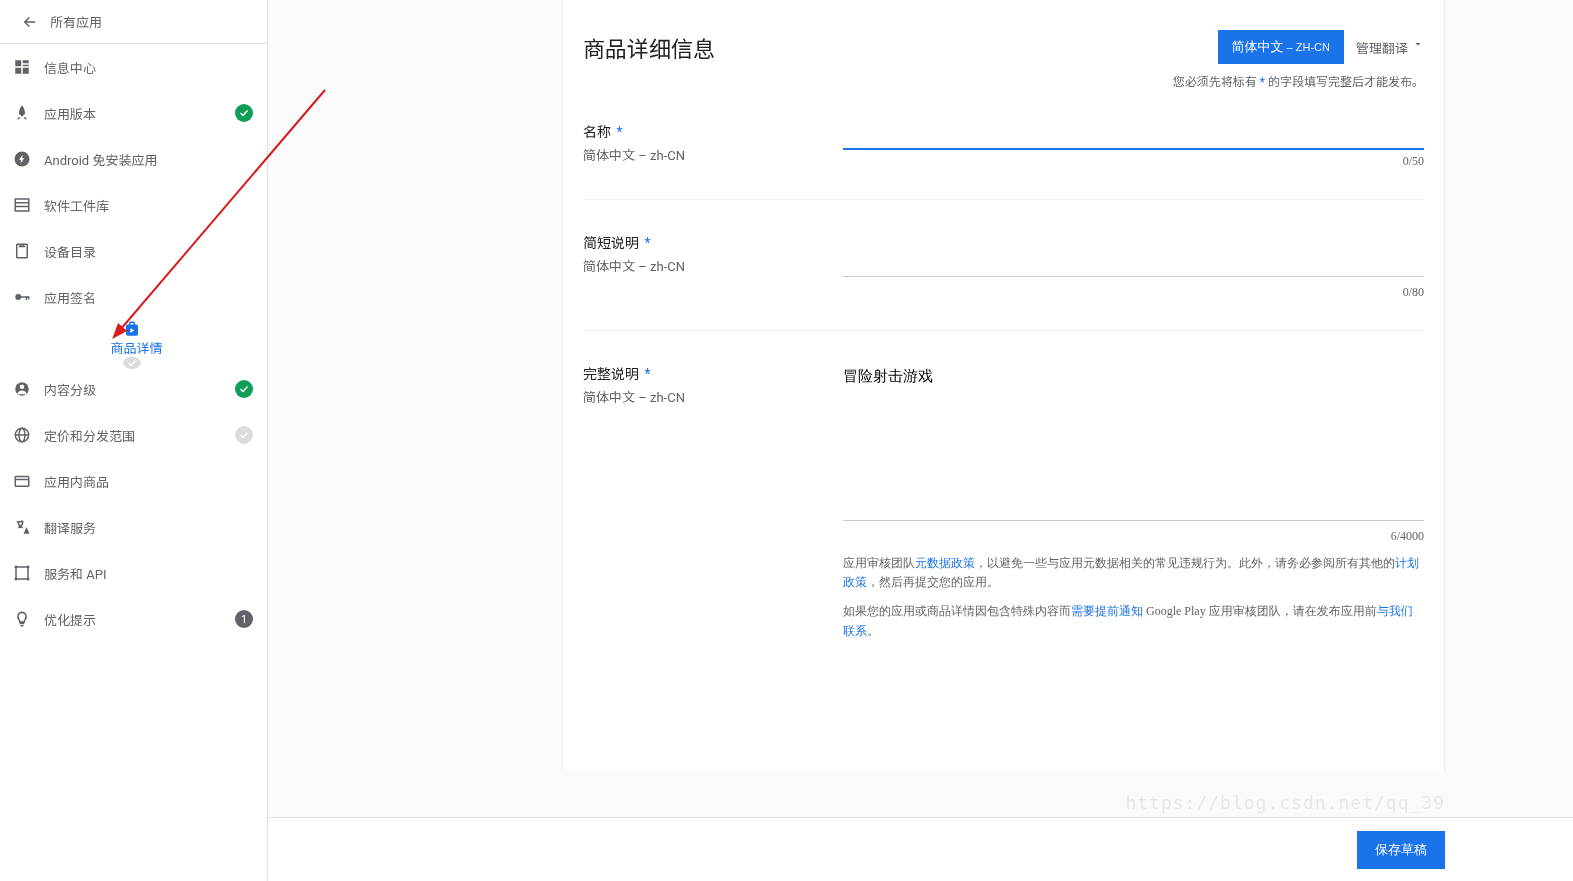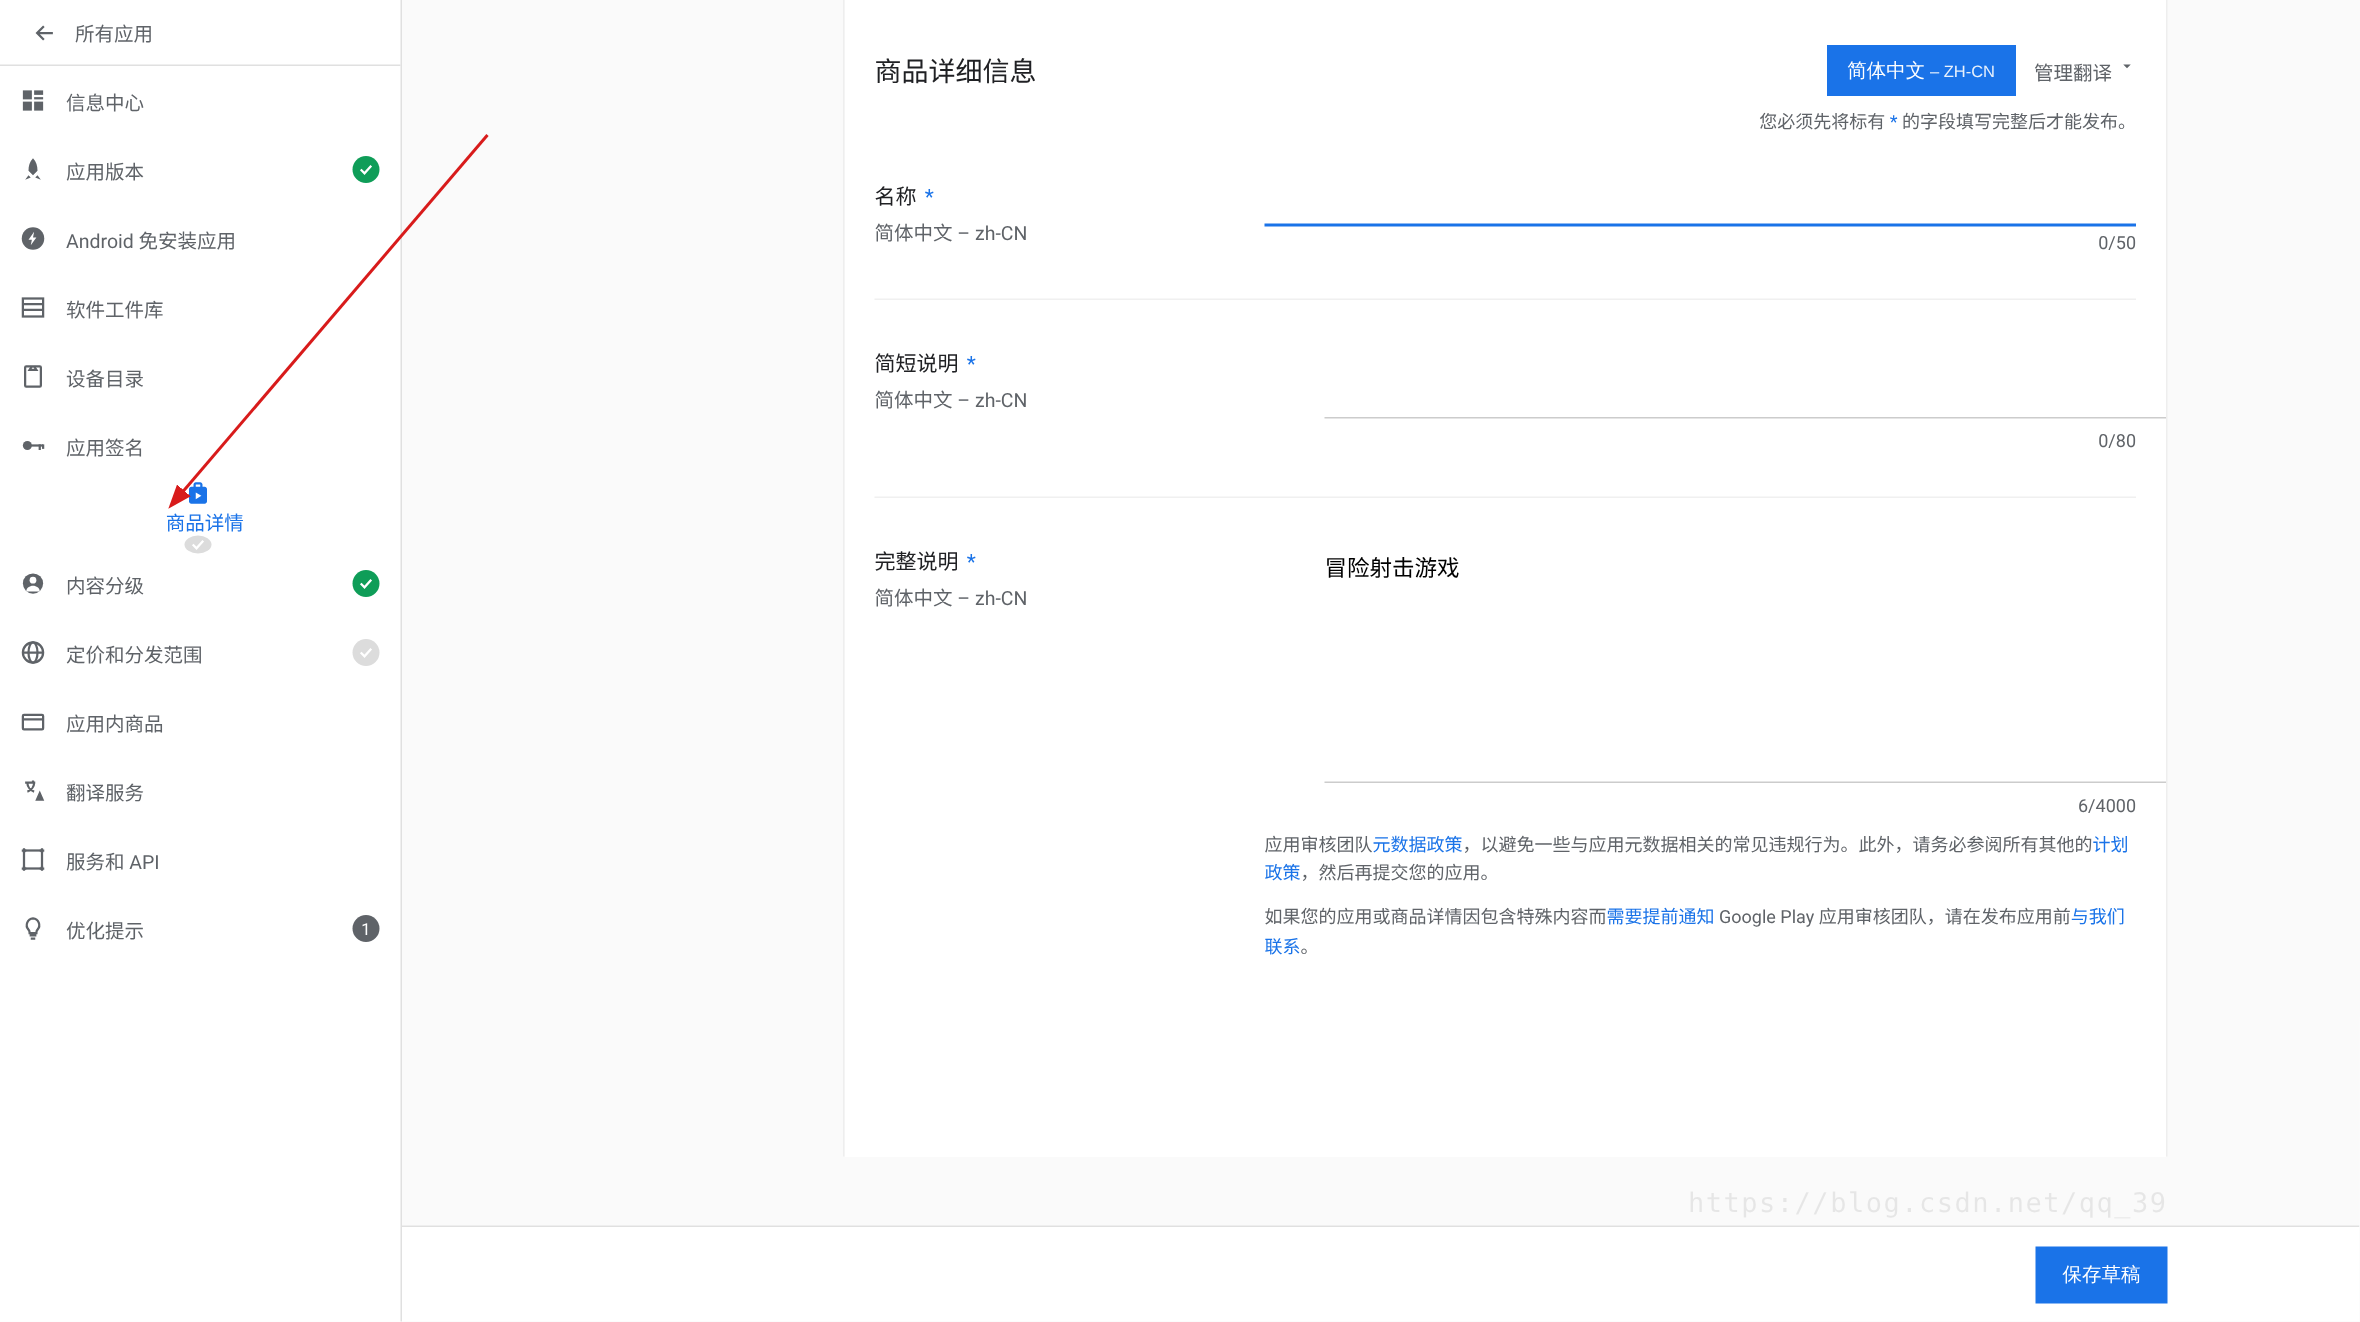--- a/index.html
+++ b/index.html
@@ -20,38 +20,38 @@
 .status-incomplete { background: #dcdcdc; }
 .status-complete svg, .status-incomplete svg { width: 12px; height: 12px; }
 .badge-count { width: 18px; height: 18px; border-radius: 50%; background: #5f6368; color: #fff; font-size: 11px; display: flex; align-items: center; justify-content: center; }
 
 .arrow { position: absolute; left: 85px; top: 70px; pointer-events: none; z-index: 5; }
 
 .main { position: absolute; left: 268px; right: 0; top: 0; bottom: 0; background: #fafafa; overflow: hidden; }
 .main .content-card { position: absolute; left: 294px; right: 128px; top: 0; bottom: 110px; background: #fff; overflow-y: auto; padding: 30px 20px 30px 20px; border-left: 1px solid #eee; border-right: 1px solid #eee; }
 
 .header-row { display: flex; align-items: center; margin-bottom: 8px; }
-.page-title { font-size: 18px; color: #202124; flex: 1; }
+.page-title { font-size: 22px; color: #202124; flex: 1; }
 .lang-btn { background: #1a73e8; color: #fff; border: none; padding: 8px 14px; font-size: 13px; cursor: pointer; margin-right: 12px; }
 .lang-btn .sub { font-size: 11px; opacity: .9; }
 .manage-trans { display: flex; align-items: flex-start; color: #5f6368; cursor: pointer; font-size: 13px; }
 .manage-trans svg { margin-left: 4px; }
 .required-note { text-align: right; font-size: 12px; color: #5f6368; margin-bottom: 30px; }
 .required-note .star { color: #1a73e8; }
 
 .field-row { display: flex; margin-bottom: 30px; padding-bottom: 30px; border-bottom: 1px solid #f0f0f0; }
 .field-row:last-of-type { border-bottom: none; }
 .field-label-col { width: 260px; flex-shrink: 0; padding-top: 2px; }
 .field-label { font-size: 14px; color: #202124; margin-bottom: 4px; }
 .field-label .star { color: #1a73e8; margin-left: 2px; }
 .field-sublabel { font-size: 13px; color: #5f6368; }
-.field-input-col { flex: 1; }
+.field-input-col { flex: 1; font-family: Liberation Serif, serif; }
 .text-input { width: 100%; border: none; border-bottom: 1px solid #ccc; font-size: 15px; padding: 6px 0; outline: none; font-family: inherit; }
 .text-input:focus, .text-input.focused { border-bottom: 2px solid #1a73e8; }
-.textarea-input { width: 100%; border: 1px solid #ccc; border-width: 0 0 1px 0; font-size: 15px; padding: 6px 0; outline: none; font-family: inherit; resize: none; min-height: 28px; margin-left: 40px; }
+.textarea-input { width: 100%; border: 1px solid #ccc; border-width: 0 0 1px 0; font-size: 15px; padding: 6px 0; outline: none; font-family: inherit; resize: none; min-height: 28px; }
 .textarea-full { min-height: 160px; }
 .char-count { text-align: right; font-size: 12px; color: #5f6368; margin-top: 4px; }
 
 .help-text { font-size: 12px; color: #5f6368; line-height: 1.6; margin-top: 10px; }
 .help-text a { color: #1a73e8; text-decoration: none; cursor: pointer; }
 
 .section-title { font-size: 15px; color: #202124; margin-top: 30px; }
 
 .footer-bar { position: absolute; left: 0; right: 0; bottom: 0; height: 64px; background: #fff; border-top: 1px solid #e0e0e0; display: flex; align-items: center; justify-content: flex-end; padding-right: 128px; }
 .save-btn { background: #1a73e8; color: #fff; border: none; padding: 10px 18px; font-size: 13px; cursor: pointer; }

